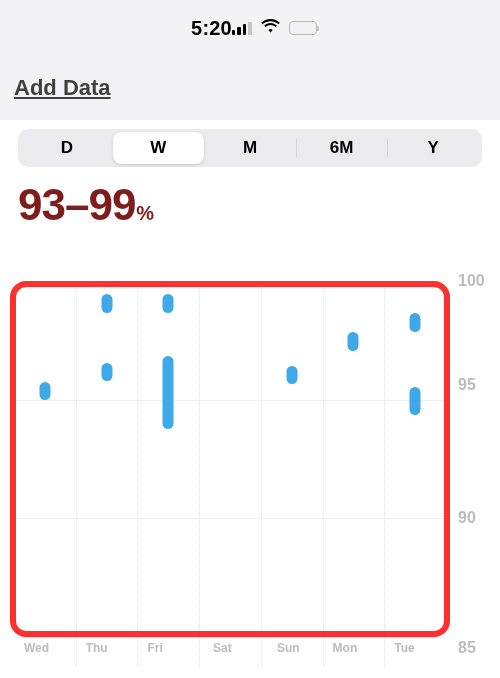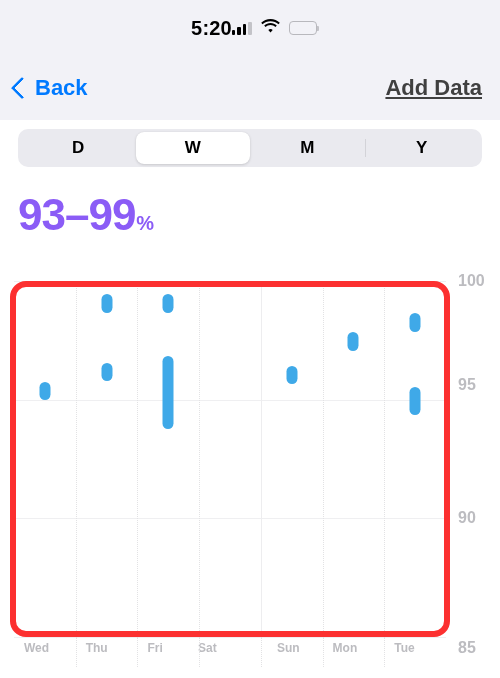--- a/index.html
+++ b/index.html
@@ -165,22 +165,22 @@
   .range-block {
     padding: 13px 0 0 18px;
   }
   .range-label {
     font-size: 15px;
     font-weight: bold;
     color: #a0a0a6;
     letter-spacing: 0.6px;
   }
   .range-value {
-    margin-top: 12px;
-    color: #8b5cf6;
+    margin-top: 2px;
+    color: #7f1d1d;
     font-size: 44px;
     font-weight: bold;
     letter-spacing: -1px;
     line-height: 1.05;
   }
   .range-value .unit {
     font-size: 20px;
     font-weight: bold;
     letter-spacing: 0;
     margin-left: 1px;
@@ -278,32 +278,29 @@
         <path d="M9.5 2.2c3.1 0 5.9 1.2 8 3.1l1.3-1.5C16.4 1.5 13.1 0.1 9.5 0.1S2.6 1.5 0.2 3.8l1.3 1.5C3.6 3.4 6.4 2.2 9.5 2.2z" fill="#000"></path>
         <path d="M9.5 6.1c1.9 0 3.7 0.8 5 2l1.3-1.5C14.1 5 11.9 4.1 9.5 4.1S4.9 5 3.2 6.6L4.5 8.1C5.8 6.9 7.6 6.1 9.5 6.1z" fill="#000"></path>
         <path d="M9.5 10c0.8 0 1.6 0.3 2.2 0.9l-2.2 2.5-2.2-2.5C7.9 10.3 8.7 10 9.5 10z" fill="#000"></path>
       </svg>
     </span>
     <span class="battery"><span class="fill"></span></span>
   </div>
 </div>
 
 <div class="nav-bar">
-  <div class="nav-back">
-    <span class="chev"></span>
-    <span>Back</span>
-  </div>
   <div class="nav-action">Add Data</div>
 </div>
 
 <div class="seg-wrap">
   <div class="segmented">
     <div class="seg">D</div>
     <div class="seg active">W</div>
     <div class="seg">M</div>
+    <div class="seg divider">6M</div>
     <div class="seg divider">Y</div>
   </div>
 </div>
 
 <div class="range-block">
   <div class="range-value">
     <span>93–99</span><span class="unit">%</span>
   </div>
 </div>
 
@@ -333,21 +330,21 @@
     <div class="y-label" style="top: 107px;">95</div>
     <div class="y-label" style="top: 240.333px;">90</div>
     <div class="y-label" style="top: 370px;">85</div>
   </div>
 
 <div class="annotation"></div>
 
 <div class="x-label" style="left: 24px;">Wed</div>
 <div class="x-label" style="left: 85.7143px;">Thu</div>
 <div class="x-label" style="left: 147.429px;">Fri</div>
-<div class="x-label" style="left: 198px;">Sat</div>
+<div class="x-label" style="left: 213px;">Sat</div>
 <div class="x-label" style="left: 277px;">Sun</div>
 <div class="x-label" style="left: 332.571px;">Mon</div>
 <div class="x-label" style="left: 394.286px;">Tue</div>
 <div style="position: absolute; left: 75.7143px; top: 637px; height: 30px; border-left: 1.5px dotted rgb(226, 226, 228);"></div>
 <div style="position: absolute; left: 137.429px; top: 637px; height: 30px; border-left: 1.5px dotted rgb(226, 226, 228);"></div>
 <div style="position: absolute; left: 199.143px; top: 637px; height: 30px; border-left: 1.5px dotted rgb(226, 226, 228);"></div>
 <div style="position: absolute; left: 260.857px; top: 637px; height: 30px; border-left: 1.5px dotted rgb(226, 226, 228);"></div>
 <div style="position: absolute; left: 322.571px; top: 637px; height: 30px; border-left: 1.5px dotted rgb(226, 226, 228);"></div>
 <div style="position: absolute; left: 384.286px; top: 637px; height: 30px; border-left: 1.5px dotted rgb(226, 226, 228);"></div>
 

